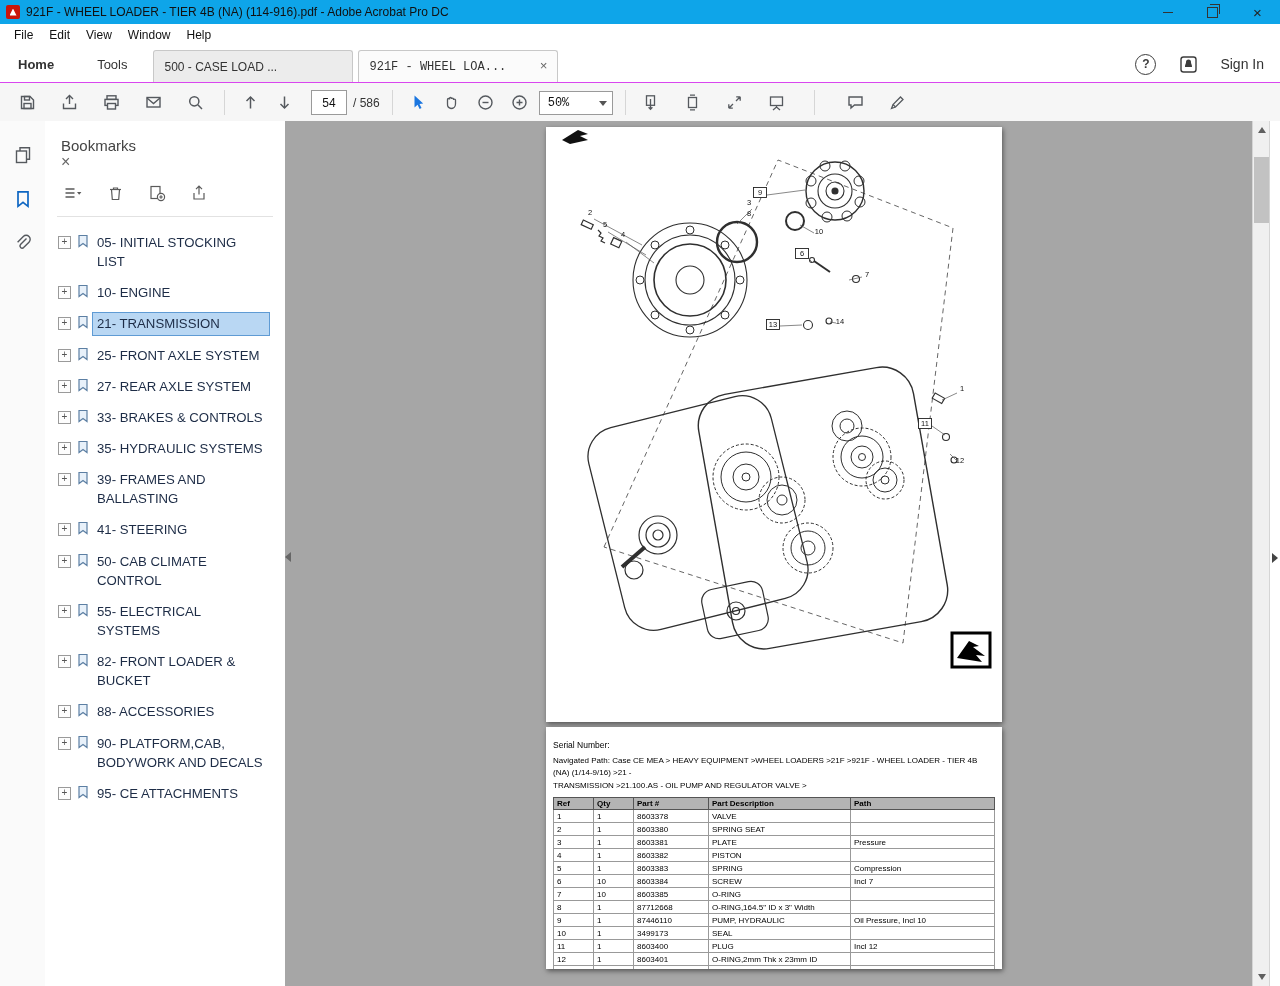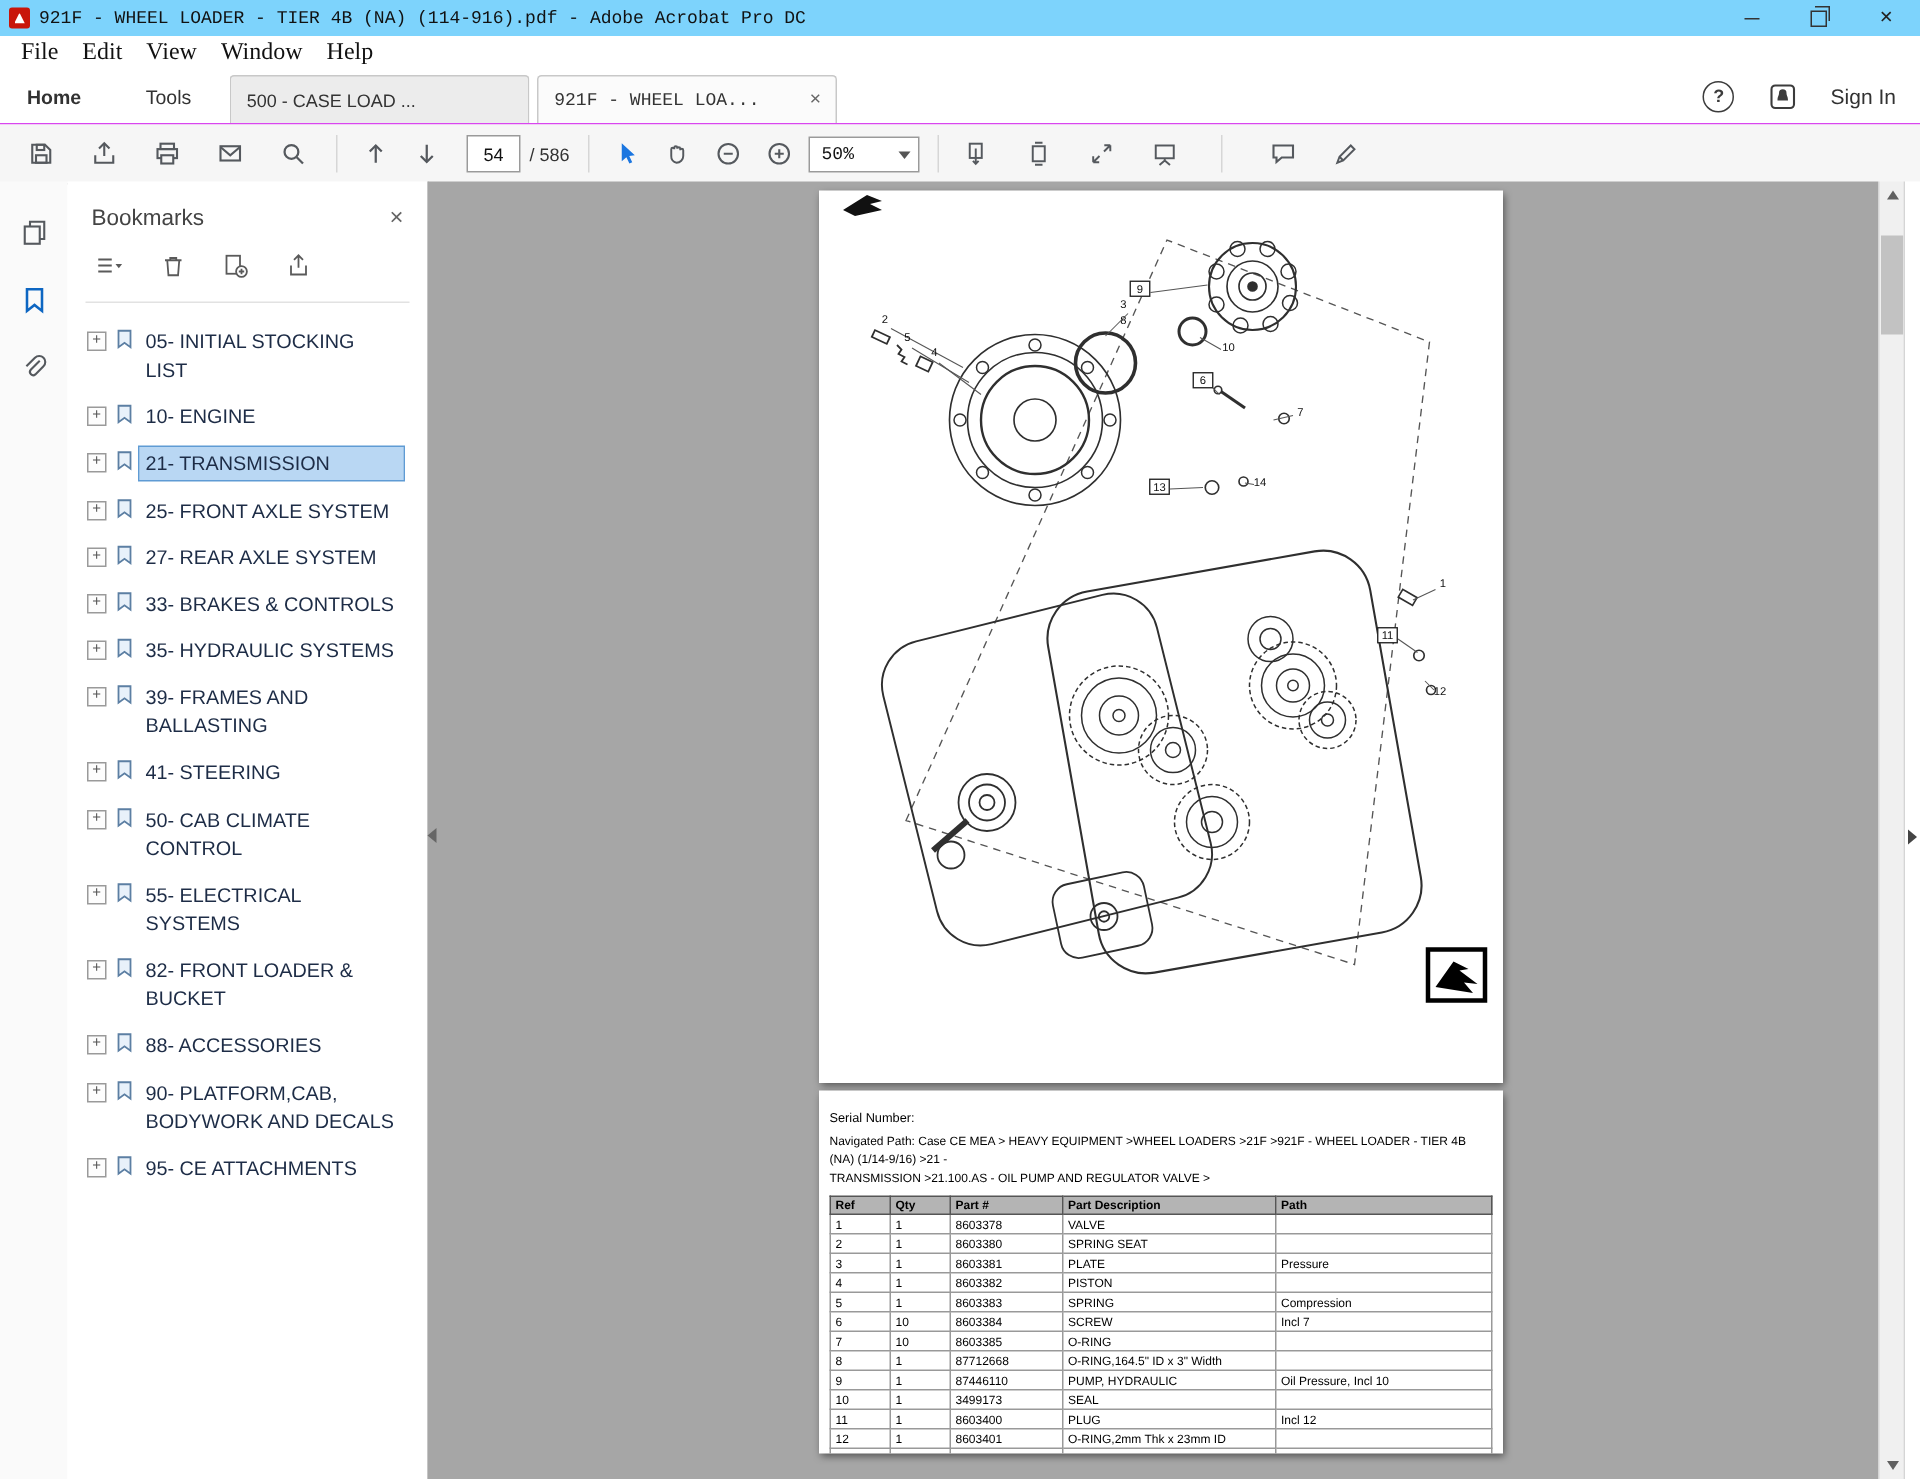--- a/index.html
+++ b/index.html
@@ -1,33 +1,33 @@
 <!DOCTYPE html>
 <html><head>
 <meta charset="utf-8">
 <style>
   html,body{margin:0;padding:0;}
   body{width:1280px;height:986px;overflow:hidden;background:#fff;font-family:"Liberation Sans","DejaVu Sans",sans-serif;}
   .app{position:relative;width:1280px;height:986px;background:#fff;}
 
   
-  .titlebar{height:24px;display:flex;align-items:center;background:#7dd3fc;font-family:Liberation Mono, monospace;}
+  .titlebar{height:24px;display:flex;align-items:center;background:#0ea5e9;}
   .app-icon{width:14px;height:14px;margin:0 6px 0 6px;background:#c9150a;border-radius:2px;display:flex;align-items:center;justify-content:center;flex:none;}
   .app-icon::after{content:"";width:7px;height:7px;background:#fff;clip-path:polygon(50% 0,100% 100%,0 100%);}
   .title-text{font-size:12px;color:#111;white-space:nowrap;}
   .win-btns{margin-left:auto;display:flex;height:100%;}
   .win-btn{width:45px;display:flex;align-items:center;justify-content:center;color:#222;}
   .glyph-min{width:10px;height:0;border-top:1px solid #333;display:block;}
   .glyph-max{width:9px;height:9px;border:1px solid #333;position:relative;display:block;}
   .glyph-max::before{content:"";position:absolute;top:-4px;left:2px;width:9px;height:9px;border-top:1px solid #333;border-right:1px solid #333;}
   .glyph-close{font-size:15px;line-height:1;color:#222;}
 
   
   .menubar{height:22px;display:flex;align-items:center;padding-left:6px;background:#fff;}
-  .menu-item{font-size:16px;color:#111;padding:3px 8px;cursor:default;font-family:Liberation Serif, serif;}
+  .menu-item{font-size:12px;color:#111;padding:3px 8px;cursor:default;}
 
   
   .tabbar{height:36px;background:#fff;border-bottom:1px solid #d946ef;display:flex;align-items:center;}
   .tab-home{font-size:13px;font-weight:bold;color:#323232;margin-left:18px;}
   .tab-tools{font-size:13px;color:#323232;margin-left:43px;}
   .doc-tabs{display:flex;align-items:flex-end;height:100%;margin-left:26px;gap:5px;}
   .doc-tab{width:178px;height:31px;background:#ececec;border:1px solid #c8c8c8;border-bottom:none;border-radius:3px 3px 0 0;display:flex;align-items:center;justify-content:space-between;padding:0 10px;font-size:12px;color:#333;}
   .doc-tab.active{background:#fbfbfb;font-family:Liberation Mono, monospace;}
   .doc-tab-label{white-space:nowrap;overflow:hidden;}
   .tab-close{font-size:13px;color:#666;margin-left:6px;line-height:1;}
@@ -45,21 +45,21 @@
   .page-total{font-size:12px;color:#333;margin-right:10px;white-space:nowrap;}
   .zoom-dd{width:64px;height:22px;border:1px solid #9a9a9a;background:#fff;display:flex;align-items:center;padding-left:8px;margin-right:10px;font-family:Liberation Mono, monospace;}
   .zoom-value{font-size:12px;color:#111;flex:1;}
   .caret{width:0;height:0;border:4px solid transparent;border-top:5px solid #555;margin:5px 5px 0 0;}
 
   
   .left-rail{position:absolute;left:0;top:121px;bottom:0;width:45px;background:#fafafa;display:flex;flex-direction:column;align-items:center;padding-top:24px;gap:20px;}
 
   
   .bookmarks-panel{position:absolute;left:45px;top:121px;bottom:0;width:240px;background:#fff;border-right:1px solid #c9c9c9;overflow:hidden;}
-  .bm-header{display:flex;align-items:center;padding:16px 16px 4px 16px;}
+  .bm-header{display:flex;align-items:flex-start;padding:16px 16px 4px 16px;flex-direction:column;}
   .bm-title{font-size:15px;color:#444;flex:1;}
   .bm-close{font-size:16px;color:#666;line-height:1;}
   .bm-tools{display:flex;align-items:center;gap:24px;padding:10px 0 10px 18px;}
   .bm-divider{height:1px;background:#e2e2e2;margin:0 12px;}
   .bm-list{padding-top:10px;}
   .bm-item{display:flex;align-items:flex-start;padding:5px 6px 5px 13px;}
   .bm-expand{width:11px;height:11px;border:1px solid #9a9a9a;color:#555;font-size:10px;line-height:9px;text-align:center;margin-top:4px;flex:none;background:#fdfdfd;}
   .bm-flag{margin:2px 4px 0 6px;flex:none;display:block;}
   .bm-label{width:168px;font-size:13.2px;line-height:1.45;color:#1d2c46;padding:1px 4px;}
   .bm-item.selected .bm-label{background:#b9d7f3;outline:1px solid #5f9bd4;}

